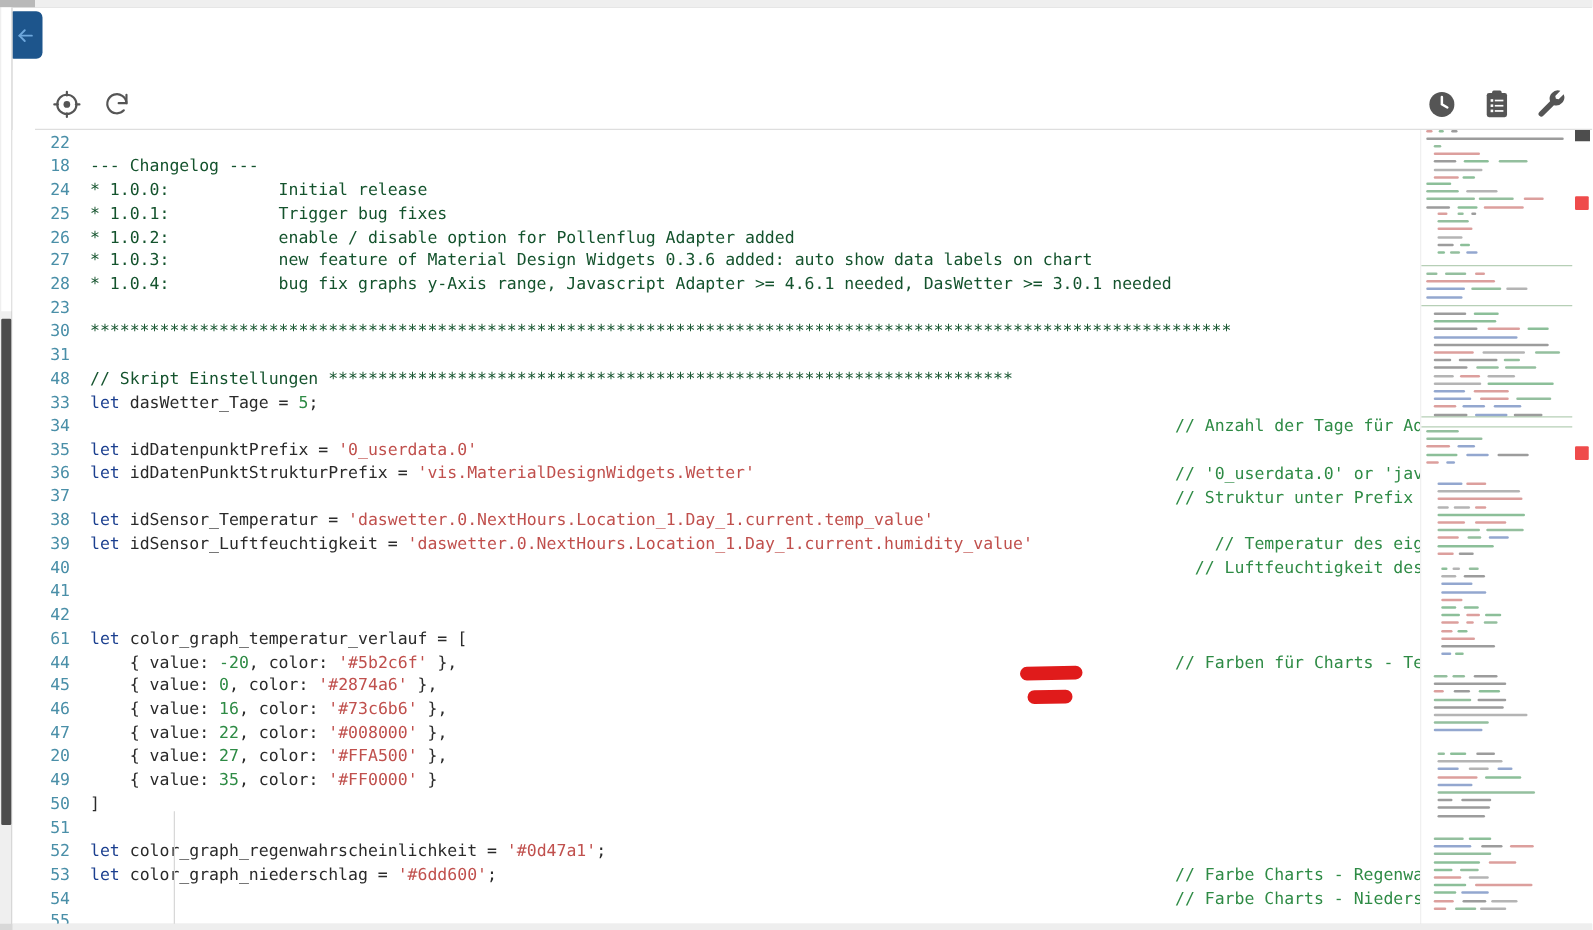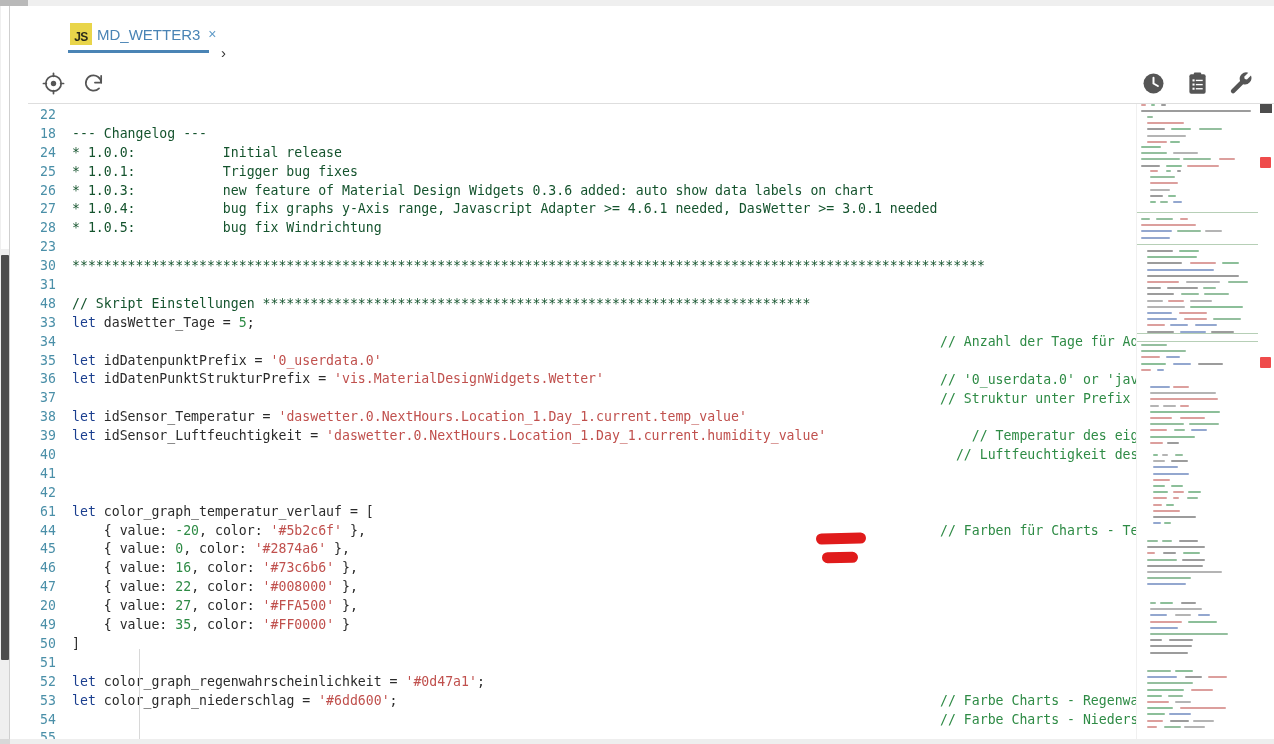--- a/index.html
+++ b/index.html
@@ -301,29 +301,20 @@
 
   <div class="back-btn">
     <span>
       <svg width="17" height="17" viewBox="0 0 24 24" fill="none" stroke="#6ea8dd" stroke-width="2.2" stroke-linecap="round" stroke-linejoin="round">
         <line x1="19" y1="12" x2="5" y2="12"></line>
         <polyline points="11 18 5 12 11 6"></polyline>
       </svg>
     </span>
   </div>
 
-  <div class="tabbar">
-    <div class="tab">
-      <span class="tab-js-icon">JS</span>
-      <span class="tab-title">MD_WETTER3</span>
-      <span class="tab-close">×</span>
-    </div>
-    <div class="tab-underline"></div>
-    <div class="tab-more">›</div>
-  </div>
 
   <div class="toolbar">
     <div class="toolbar-left">
       <span class="tb-icon">
         <svg width="23" height="23" viewBox="0 0 24 24" fill="none" stroke="#555" stroke-width="1.8">
           <circle cx="12" cy="12" r="8"></circle>
           <circle cx="12" cy="12" r="2.8" fill="#555" stroke="none"></circle>
           <line x1="12" y1="1.5" x2="12" y2="4.5" stroke-linecap="round"></line>
           <line x1="12" y1="19.5" x2="12" y2="22.5" stroke-linecap="round"></line>
           <line x1="1.5" y1="12" x2="4.5" y2="12" stroke-linecap="round"></line>
@@ -407,23 +398,23 @@
           <div class="row ln">54</div>
           <div class="row ln">55</div>
         </div>
     </div>
     <div class="code-area">
       <div class="lines" id="code-lines">
           <div class="row code">&nbsp;</div>
           <div class="row code"><span class="t-com">--- Changelog ---</span></div>
           <div class="row code"><span class="t-com">* 1.0.0:           Initial release</span></div>
           <div class="row code"><span class="t-com">* 1.0.1:           Trigger bug fixes</span></div>
+          <div class="row code"><span class="t-com">* 1.0.2:           enable / disable option for Pollenflug Adapter added</span></div>
           <div class="row code"><span class="t-com">* 1.0.3:           new feature of Material Design Widgets 0.3.6 added: auto show data labels on chart</span></div>
           <div class="row code"><span class="t-com">* 1.0.4:           bug fix graphs y-Axis range, Javascript Adapter &gt;= 4.6.1 needed, DasWetter &gt;= 3.0.1 needed</span></div>
-          <div class="row code"><span class="t-com">* 1.0.5:           bug fix Windrichtung</span></div>
           <div class="row code">&nbsp;</div>
           <div class="row code"><span class="t-com">*******************************************************************************************************************</span></div>
           <div class="row code">&nbsp;</div>
           <div class="row code"><span class="t-com">// Skript Einstellungen *********************************************************************</span></div>
           <div class="row code"><span class="t-kw">let</span><span class="t-id"> dasWetter_Tage = </span><span class="t-num">5</span><span class="t-pun">;</span></div>
           <div class="row code">&nbsp;</div>
           <div class="row code"><span class="t-kw">let</span><span class="t-id"> idDatenpunktPrefix = </span><span class="t-str">'0_userdata.0'</span></div>
           <div class="row code"><span class="t-kw">let</span><span class="t-id"> idDatenPunktStrukturPrefix = </span><span class="t-str">'vis.MaterialDesignWidgets.Wetter'</span></div>
           <div class="row code">&nbsp;</div>
           <div class="row code"><span class="t-kw">let</span><span class="t-id"> idSensor_Temperatur = </span><span class="t-str">'daswetter.0.NextHours.Location_1.Day_1.current.temp_value'</span></div>

